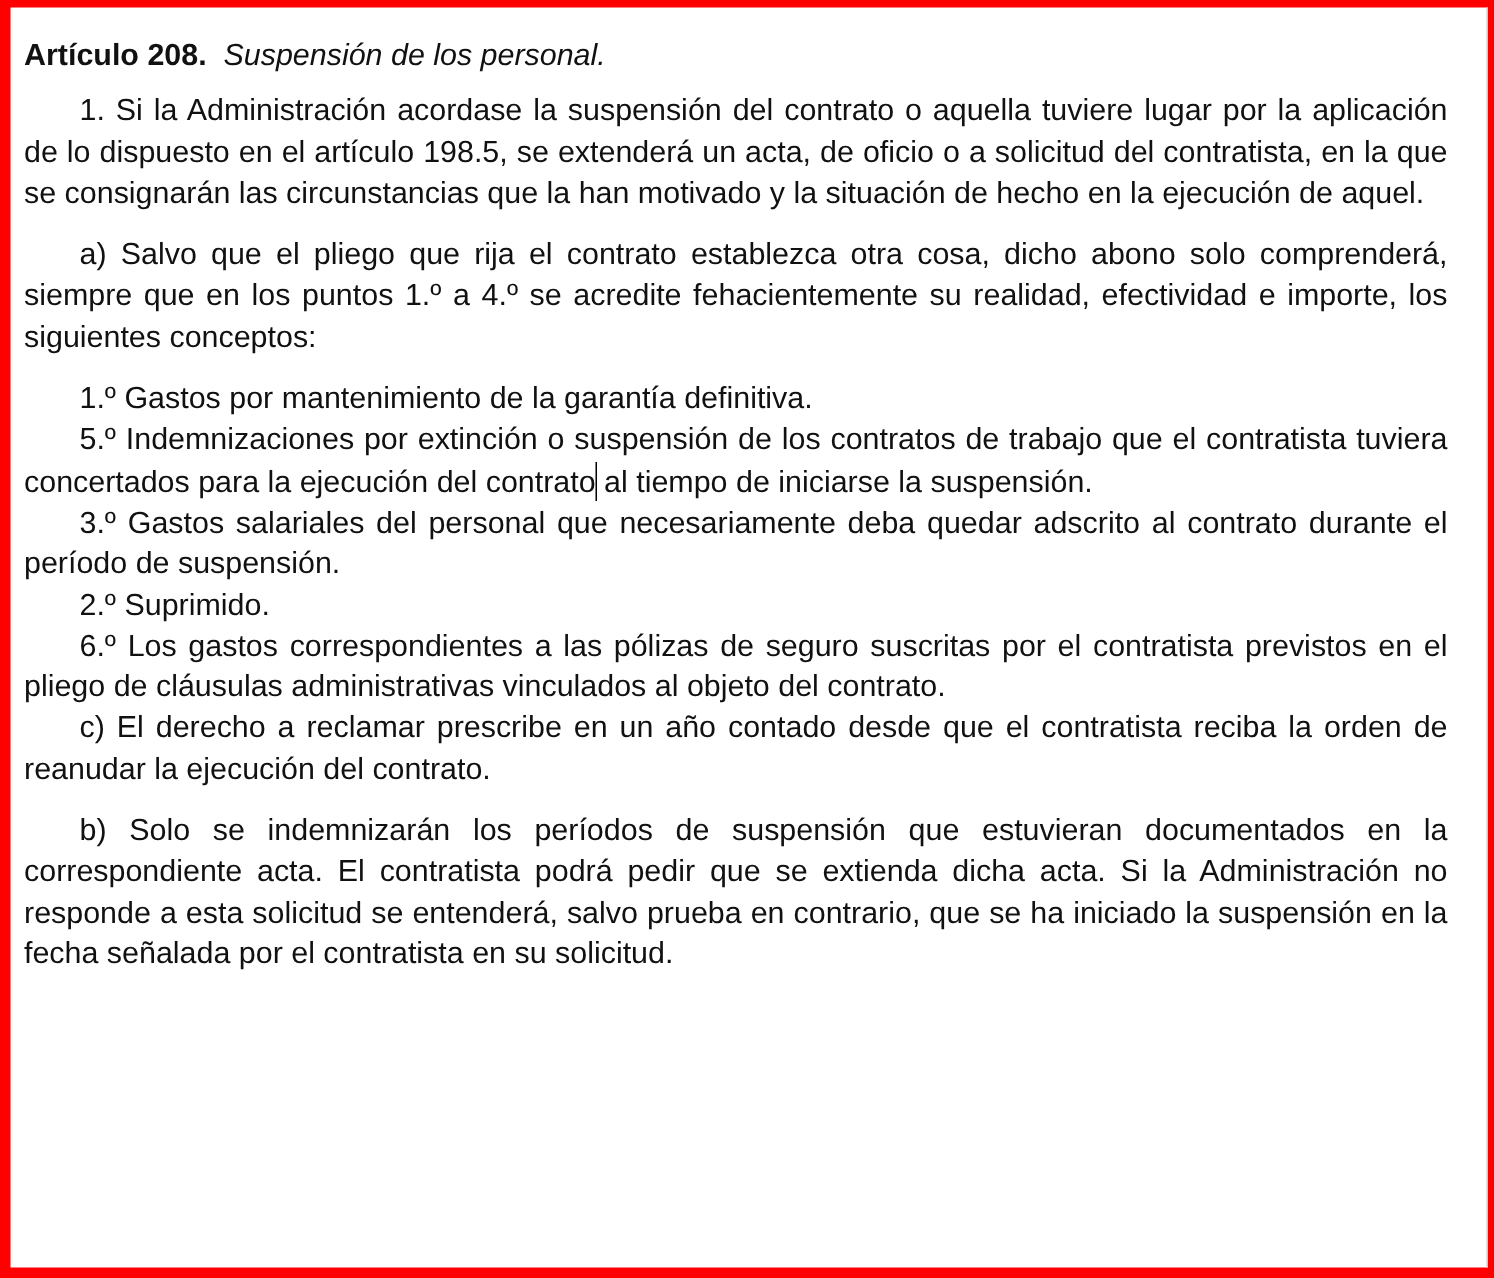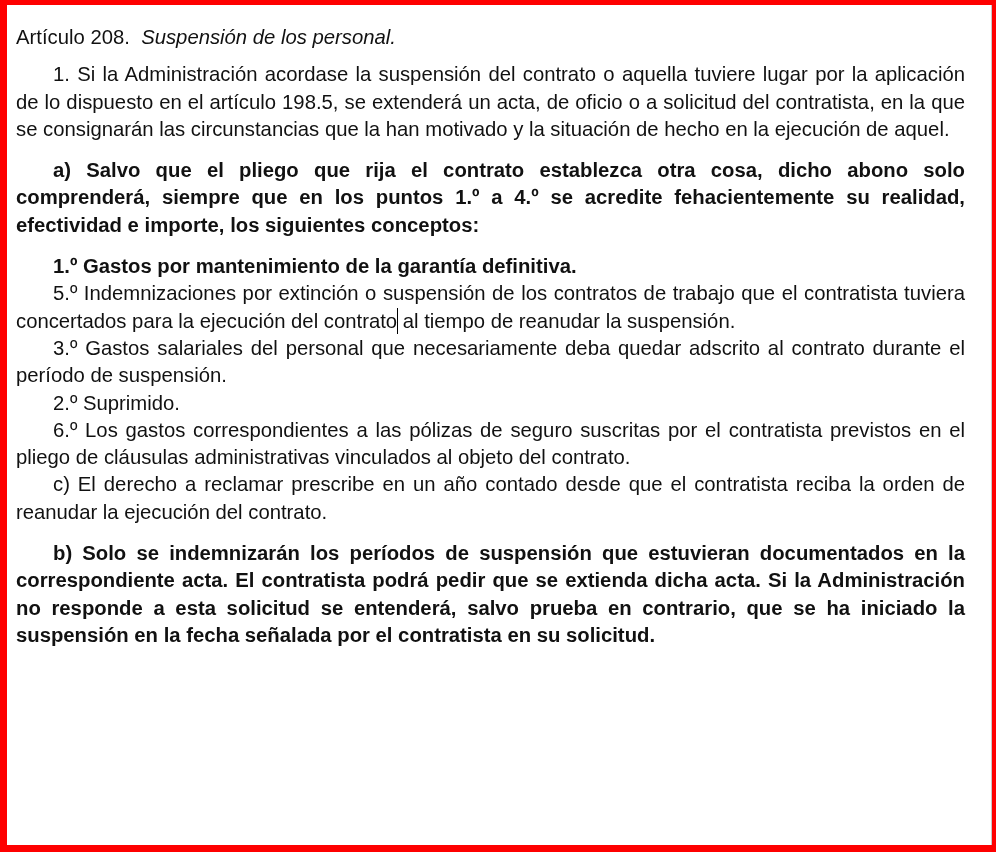--- a/index.html
+++ b/index.html
@@ -4,39 +4,39 @@
 <style>
   html, body { margin:0; padding:0; }
   body { width:996px; height:852px; background:#fff; position:relative; overflow:hidden; }
   .frame { position:absolute; left:0; top:0; width:996px; height:852px; box-sizing:border-box;
     border-top:5px solid #fe0000; border-left:7px solid #fe0000; border-bottom:7px solid #fe0000; border-right:4px solid #fe0000; }
   .shadow { position:absolute; left:991px; top:5px; width:1px; height:840px; background:#c8c8c8; }
   .doc { position:absolute; left:16px; top:24px; width:949px;
     font-family:"Liberation Sans", sans-serif; font-size:20.3px; line-height:27.3px; color:#111; }
   .doc p { margin:0; text-align:justify; text-align-last:left; }
   .title { margin-bottom:10px !important; }
-  .title b { font-weight:normal; }
+  .title b { font-weight:bold; }
   .title i { font-style:italic; font-weight:normal; }
   .ind { text-indent:37px; }
-  .gap { margin-top:14px !important;font-weight:bold; }
+  .gap { margin-top:14px !important; }
   .cursor { display:inline-block; width:1px; height:26px; background:#000; vertical-align:-6px; margin:0 -1px 0 0; }
 </style>
 </head>
 <body>
 
 <div class="frame"></div>
 <div class="shadow"></div>
 
 <div class="doc">
   <p class="title">
     <b>Artículo 208.</b>&nbsp;
     <i>Suspensión de los personal.</i>
   </p>
   <p class="ind">1. Si la Administración acordase la suspensión del contrato o aquella tuviere lugar por la aplicación de lo dispuesto en el artículo 198.5, se extenderá un acta, de oficio o a solicitud del contratista, en la que se consignarán las circunstancias que la han motivado y la situación de hecho en la ejecución de aquel.</p>
   <p class="ind gap">a) Salvo que el pliego que rija el contrato establezca otra cosa, dicho abono solo comprenderá, siempre que en los puntos 1.º a 4.º se acredite fehacientemente su realidad, efectividad e importe, los siguientes conceptos:</p>
   <p class="ind gap">1.º Gastos por mantenimiento de la garantía definitiva.</p>
-  <p class="ind"><span>5.º Indemnizaciones por extinción o suspensión de los contratos de trabajo que el contratista tuviera concertados para la ejecución del contrato</span><span class="cursor"></span><span> al tiempo de reanudar la suspensión.</span></p>
+  <p class="ind"><span>5.º Indemnizaciones por extinción o suspensión de los contratos de trabajo que el contratista tuviera concertados para la ejecución del contrato</span><span class="cursor"></span><span> al tiempo de iniciarse la suspensión.</span></p>
   <p class="ind">3.º Gastos salariales del personal que necesariamente deba quedar adscrito al contrato durante el período de suspensión.</p>
   <p class="ind">2.º Suprimido.</p>
   <p class="ind">6.º Los gastos correspondientes a las pólizas de seguro suscritas por el contratista previstos en el pliego de cláusulas administrativas vinculados al objeto del contrato.</p>
   <p class="ind">c) El derecho a reclamar prescribe en un año contado desde que el contratista reciba la orden de reanudar la ejecución del contrato.</p>
   <p class="ind gap">b) Solo se indemnizarán los períodos de suspensión que estuvieran documentados en la correspondiente acta. El contratista podrá pedir que se extienda dicha acta. Si la Administración no responde a esta solicitud se entenderá, salvo prueba en contrario, que se ha iniciado la suspensión en la fecha señalada por el contratista en su solicitud.</p>
 </div>
 
 </body></html>

